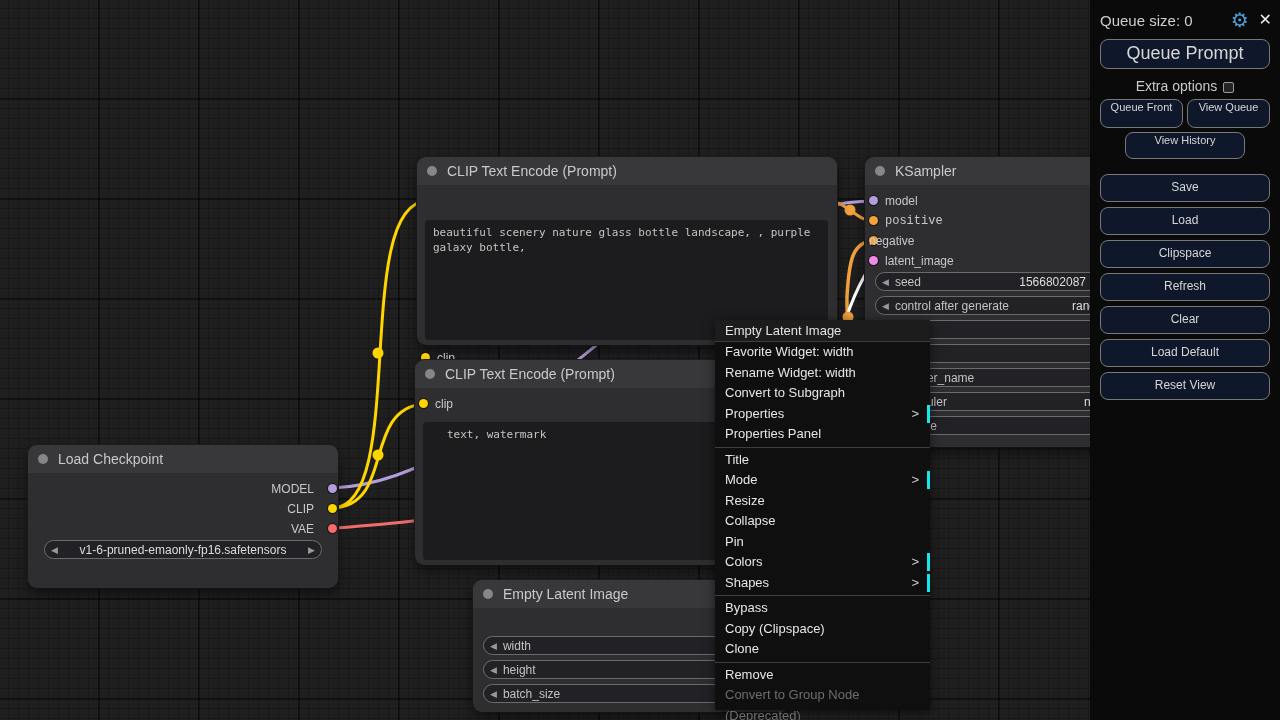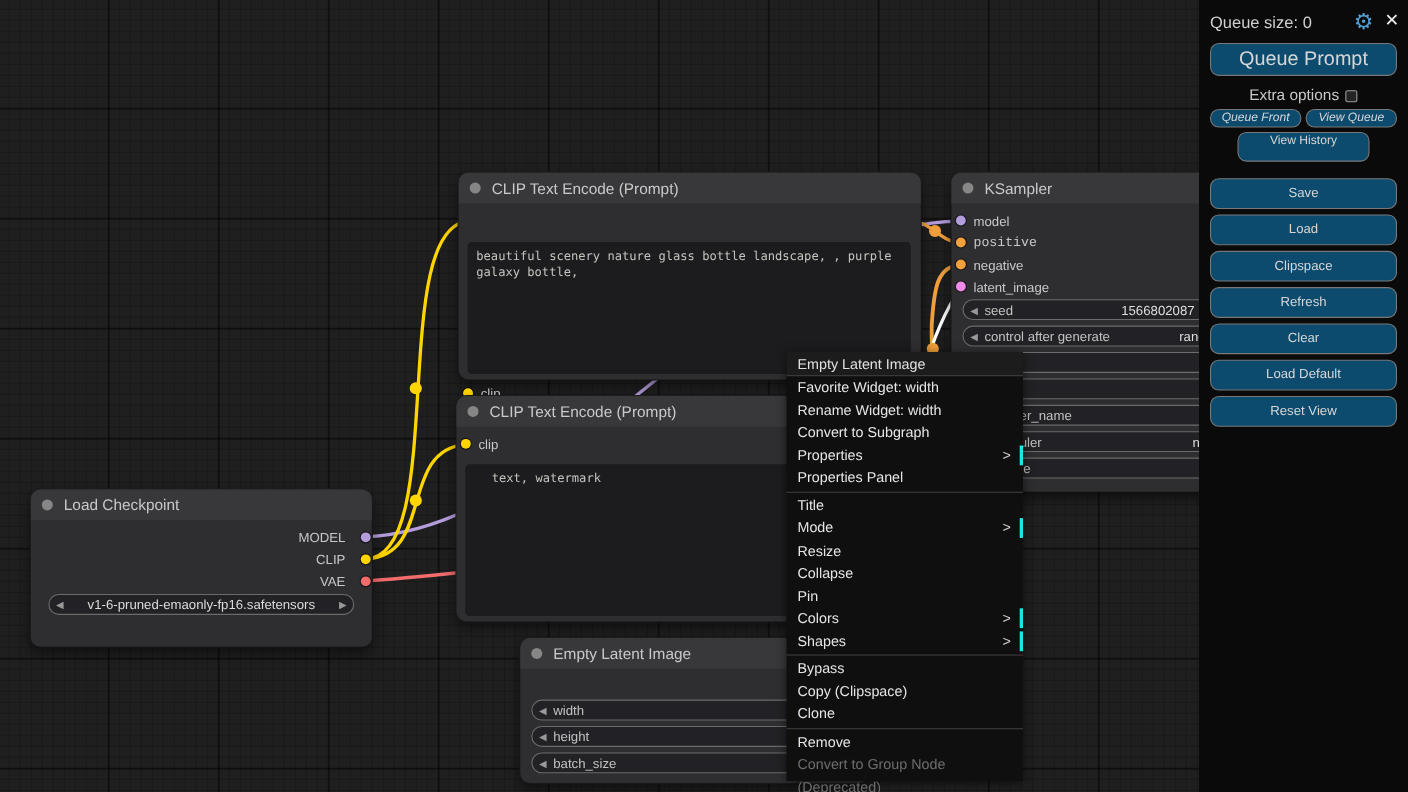--- a/index.html
+++ b/index.html
@@ -59,28 +59,28 @@
   .mi.disabled { color:#6d6d6d; }
   .sep { border-top:1px solid #3e3e3e; margin:2px 0; }
 
   
   .sidebar { position:absolute; left:1090px; top:0; width:190px; height:720px;
              background:#0a0a0a; z-index:6; color:#cfcfcf; }
   .sb-top { display:flex; align-items:center; padding:10px 8px 0 10px; }
   .sb-qsize { font-size:15px; color:#cfcfcf; flex:1; }
   .sb-gear { color:#4e9fd4; font-size:20px; line-height:20px; margin-right:10px; cursor:pointer; }
   .sb-close { color:#ececec; font-size:16px; line-height:16px; cursor:pointer; }
-  .btn { background:#0c4a6e; border:1.5px solid #787878; border-radius:8px;
+  .btn { background:#0f172a; border:1.5px solid #787878; border-radius:8px;
          color:#d6d6d6; text-align:center; cursor:pointer; }
   .btn-queue { margin:9px 10px 0 10px; height:30px; line-height:27px; font-size:18px; }
   .sb-extra { margin-top:9px; text-align:center; font-size:14px; color:#c9c9c9; }
   .chk { display:inline-block; width:11px; height:11px; border:1px solid #9a9a9a;
          background:#242424; vertical-align:middle; margin-left:6px; border-radius:2px; }
   .sb-row { display:flex; gap:4px; margin:5px 10px 0 10px; }
-  .btn-sm { height:17px; line-height:14px; font-size:11px; flex:1; border-width:1.5px;font-style:italic; }
+  .btn-sm { height:29px; line-height:14px; font-size:11px; flex:1; border-width:1.5px; }
   .btn-hist { width:120px; margin:4px auto 0 auto; height:27px; line-height:14px; font-size:11px; }
   .sb-actions { margin-top:15px; }
   .btn-act { margin:0 10px 5px 10px; height:28px; line-height:25px; font-size:12px; }
 </style>
 </head>
 <body>
 
 <div class="canvas">
 
   <svg class="wires" width="1280" height="720">
@@ -159,21 +159,21 @@
   <div class="node" id="node-ksampler">
     <div class="ntitle">
       <span class="tdot"></span>
       <span>KSampler</span>
     </div>
     <span class="port" style="left:4px; top:39px; background:#b39ddb;"></span>
     <span class="plabel" style="left:20px; top:37px;">model</span>
     <span class="port" style="left:4px; top:59px; background:#f2a13c;"></span>
     <span class="plabel" style="left:20px; top:57px;font-family:Liberation Mono, monospace;">positive</span>
     <span class="port" style="left:4px; top:79px; background:#f2a13c;"></span>
-    <span class="plabel" style="left:20px; top:77px;">negative</span>
+    <span class="plabel" style="left:4px; top:77px;">negative</span>
     <span class="port" style="left:4px; top:99px; background:#f08ae8;"></span>
     <span class="plabel" style="left:20px; top:97px;">latent_image</span>
 
     <div class="widget" style="left:10px; right:10px; top:115px;">
       <span class="warr">◀</span>
       <span>seed</span>
       <span class="wval" style="right:58px;">1566802087</span>
     </div>
     <div class="widget" style="left:10px; right:10px; top:139px;">
       <span class="warr">◀</span>

